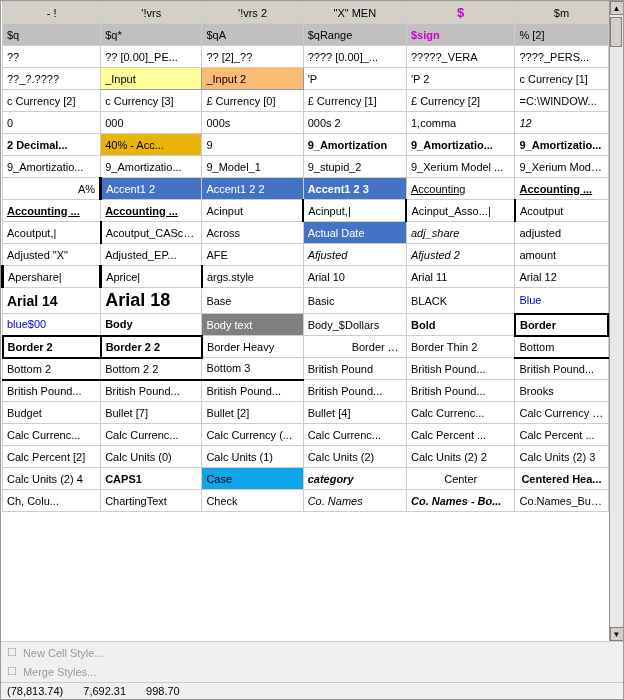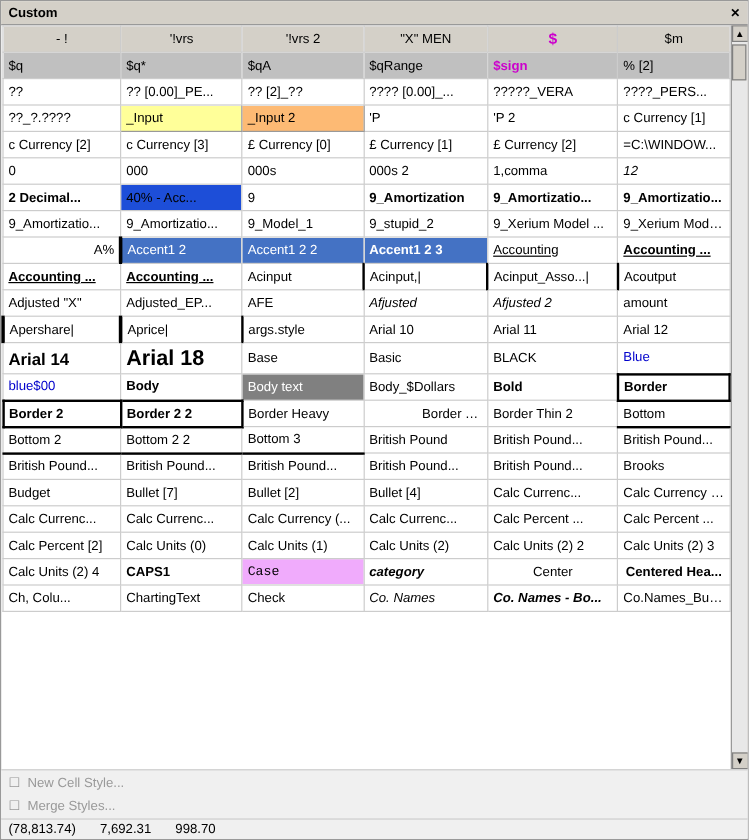--- a/index.html
+++ b/index.html
@@ -114,24 +114,20 @@
       padding: 2px 6px;
       font-size: 11px;
       display: flex;
       gap: 20px;
     }
   </style>
 </head>
 <body>
 
 <div class="window">
-  <div class="title-bar">
-    <span class="title-text">Custom</span>
-    <div style="font-size:10px;">✕</div>
-  </div>
 
   <div class="scrollbar-area">
     <div class="grid-container">
       <table class="grid">
         <tbody id="grid-body">
         <tr>
               <td style="width: 95px; max-width: 95px; background: rgb(212, 208, 200); text-align: center;">- !</td>
               <td style="width: 98px; max-width: 98px; background: rgb(212, 208, 200); text-align: center;">'!vrs</td>
               <td style="width: 98px; max-width: 98px; background: rgb(212, 208, 200); text-align: center;">'!vrs 2</td>
               <td style="width: 100px; max-width: 100px; background: rgb(212, 208, 200); text-align: center;">"X" MEN</td>
@@ -173,21 +169,21 @@
             <tr>
               <td style="width: 95px; max-width: 95px;">0</td>
               <td style="width: 98px; max-width: 98px;">000</td>
               <td style="width: 98px; max-width: 98px;">000s</td>
               <td style="width: 100px; max-width: 100px;">000s 2</td>
               <td style="width: 105px; max-width: 105px;">1,comma</td>
               <td style="width: 90px; max-width: 90px; font-style: italic;">12</td>
             </tr>
             <tr>
               <td style="width: 95px; max-width: 95px; font-weight: bold;">2 Decimal...</td>
-              <td style="width: 98px; max-width: 98px; background: #1d4ed8; margin-left: 31px;">40% - Acc...</td>
+              <td style="width: 98px; max-width: 98px; background: #eab308; margin-left: 31px;">40% - Acc...</td>
               <td style="width: 98px; max-width: 98px;">9</td>
               <td style="width: 100px; max-width: 100px; font-weight: bold;">9_Amortization</td>
               <td style="width: 105px; max-width: 105px; font-weight: bold;">9_Amortizatio...</td>
               <td style="width: 90px; max-width: 90px; font-weight: bold;">9_Amortizatio...</td>
             </tr>
             <tr>
               <td style="width: 95px; max-width: 95px;">9_Amortizatio...</td>
               <td style="width: 98px; max-width: 98px;">9_Amortizatio...</td>
               <td style="width: 98px; max-width: 98px;">9_Model_1</td>
               <td style="width: 100px; max-width: 100px;">9_stupid_2</td>
@@ -204,20 +200,28 @@
             </tr>
             <tr>
               <td style="width: 95px; max-width: 95px; font-weight: bold; text-decoration: underline;">Accounting ...</td>
               <td style="width: 98px; max-width: 98px; font-weight: bold; text-decoration: underline;">Accounting ...</td>
               <td style="width: 98px; max-width: 98px; border-right: 2px solid rgb(0, 0, 0);">Acinput</td>
               <td style="width: 100px; max-width: 100px; border-right: 2px solid rgb(0, 0, 0);">Acinput,|</td>
               <td style="width: 105px; max-width: 105px; border-right: 2px solid rgb(0, 0, 0);">Acinput_Asso...|</td>
               <td style="width: 90px; max-width: 90px;">Acoutput</td>
             </tr>
             <tr>
+              <td style="width: 95px; max-width: 95px; border-right: 2px solid rgb(0, 0, 0);">Acoutput,|</td>
+              <td style="width: 98px; max-width: 98px;">Acoutput_CASco...</td>
+              <td style="width: 98px; max-width: 98px;">Across</td>
+              <td style="width: 100px; max-width: 100px; background: rgb(68, 114, 196); color: rgb(255, 255, 255);">Actual Date</td>
+              <td style="width: 105px; max-width: 105px; font-style: italic;">adj_share</td>
+              <td style="width: 90px; max-width: 90px;">adjusted</td>
+            </tr>
+            <tr>
               <td style="width: 95px; max-width: 95px;">Adjusted "X"</td>
               <td style="width: 98px; max-width: 98px;">Adjusted_EP...</td>
               <td style="width: 98px; max-width: 98px;">AFE</td>
               <td style="width: 100px; max-width: 100px; font-style: italic;">Afjusted</td>
               <td style="width: 105px; max-width: 105px; font-style: italic;">Afjusted 2</td>
               <td style="width: 90px; max-width: 90px;">amount</td>
             </tr>
             <tr>
               <td style="width: 95px; max-width: 95px; border-left: 3px solid rgb(0, 0, 0); border-right: 2px solid rgb(0, 0, 0);">Apershare|</td>
               <td style="width: 98px; max-width: 98px; border-left: 3px solid rgb(0, 0, 0); border-right: 2px solid rgb(0, 0, 0);">Aprice|</td>
@@ -286,21 +290,21 @@
               <td style="width: 95px; max-width: 95px;">Calc Percent [2]</td>
               <td style="width: 98px; max-width: 98px;">Calc Units (0)</td>
               <td style="width: 98px; max-width: 98px;">Calc Units (1)</td>
               <td style="width: 100px; max-width: 100px;">Calc Units (2)</td>
               <td style="width: 105px; max-width: 105px;">Calc Units (2) 2</td>
               <td style="width: 90px; max-width: 90px;">Calc Units (2) 3</td>
             </tr>
             <tr>
               <td style="width: 95px; max-width: 95px;">Calc Units (2) 4</td>
               <td style="width: 98px; max-width: 98px; font-weight: bold;">CAPS1</td>
-              <td style="width: 98px; max-width: 98px; background: #f0abfc; font-family: Liberation Mono, monospace;">Case</td>
+              <td style="width: 98px; max-width: 98px; background: #0ea5e9;">Case</td>
               <td style="width: 100px; max-width: 100px; font-weight: bold; font-style: italic;">category</td>
               <td style="width: 105px; max-width: 105px; text-align: center;">Center</td>
               <td style="width: 90px; max-width: 90px; font-weight: bold; text-align: center;">Centered Hea...</td>
             </tr>
             <tr>
               <td style="width: 95px; max-width: 95px;">Ch, Colu...</td>
               <td style="width: 98px; max-width: 98px;">ChartingText</td>
               <td style="width: 98px; max-width: 98px;">Check</td>
               <td style="width: 100px; max-width: 100px; font-style: italic;">Co. Names</td>
               <td style="width: 105px; max-width: 105px; font-style: italic; font-weight: bold;">Co. Names - Bo...</td>

